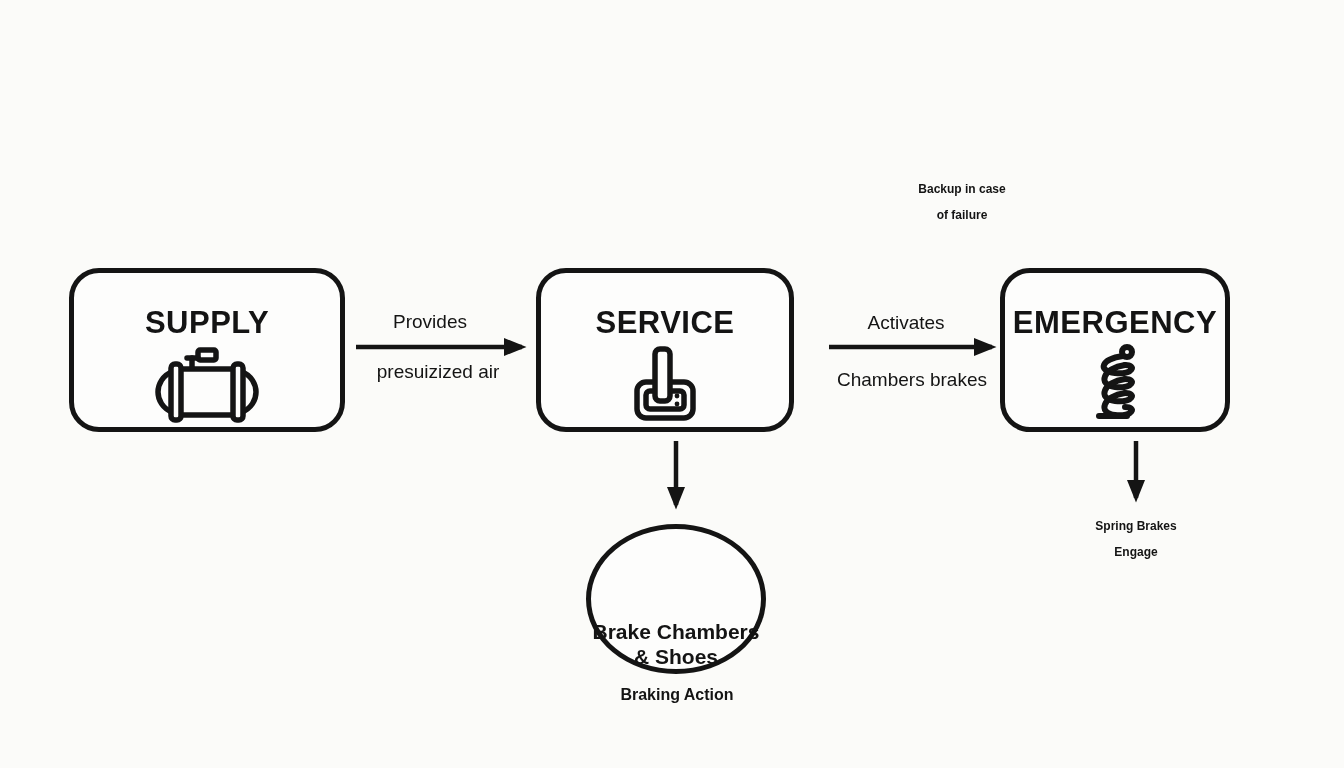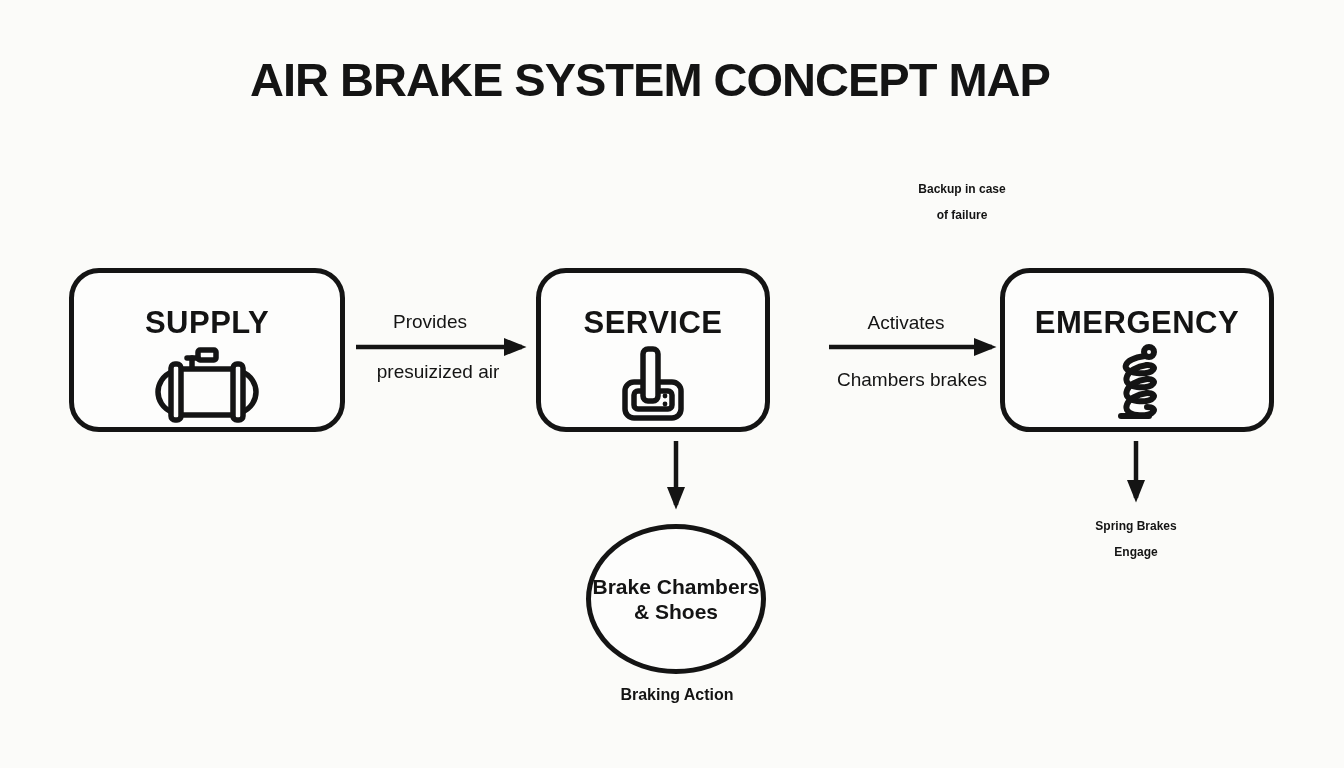--- a/index.html
+++ b/index.html
@@ -30,22 +30,22 @@
     border-radius:30px;
     display:flex;flex-direction:column;align-items:center;
   }
   .node-box .node-label{
     margin-top:32px;
     font-size:31px;font-weight:800;letter-spacing:0.5px;
   }
   .node-box .icon-wrap{flex:1;display:flex;align-items:center;justify-content:center;}
 
   #node-supply{left:69px;top:268px;width:276px;height:164px;}
-  #node-service{left:536px;top:268px;width:234px;height:164px;}
-  #node-emergency{left:1000px;top:268px;width:274px;height:164px;}
+  #node-service{left:536px;top:268px;width:258px;height:164px;}
+  #node-emergency{left:1000px;top:268px;width:230px;height:164px;}
 
   .overlay{position:absolute;left:0;top:0;width:1344px;height:768px;pointer-events:none;}
   .overlay path,.overlay line{stroke:var(--ink);stroke-width:4.5;fill:none;}
   .overlay .head{fill:var(--ink);stroke:none;}
 
   .edge-label{
     position:absolute;text-align:center;
     font-size:19px;font-weight:400;line-height:23px;
   }
   #lbl-provides{left:350px;top:310px;width:160px;}
@@ -59,33 +59,32 @@
   }
   #note-backup{left:852px;top:176px;width:220px;}
   #outcome-spring{left:1036px;top:513px;width:200px;}
   #caption-braking{left:587px;top:682px;width:180px;font-size:16px;}
 
   .ellipse-node{
     position:absolute;left:586px;top:524px;width:180px;height:150px;
     background:var(--node-fill);
     border:5px solid var(--ink);
     border-radius:50%;
-    display:flex;flex-direction:column;align-items:center;justify-content:center;
+    display:flex;flex-direction:column;align-items:center;justify-content:flex-end;
     text-align:center;
     font-size:21px;font-weight:700;line-height:25px;
   }
 
   .icon-svg{stroke:var(--ink);fill:none;stroke-linecap:round;stroke-linejoin:round;}
 </style>
 </head>
 <body>
 
 <div class="canvas">
 
-  <h1 class="title">AIR BRAKE SYSTEM CONCEPT MAP</h1>
 
   <svg class="overlay" viewBox="0 0 1344 768">
     <defs>
       <marker id="ah" markerWidth="6" markerHeight="5" refX="4" refY="2" orient="auto" markerUnits="strokeWidth">
         <path class="head" d="M0,0 L5,2 L0,4 Z"></path>
       </marker>
     </defs>
     <path d="M356,347 H522" marker-end="url(#ah)"></path>
     <path d="M829,347 H992" marker-end="url(#ah)"></path>
     <path d="M676,441 V505" marker-end="url(#ah)"></path>

